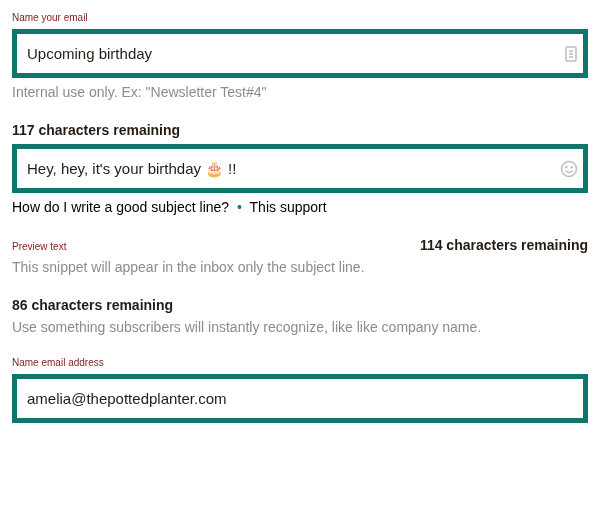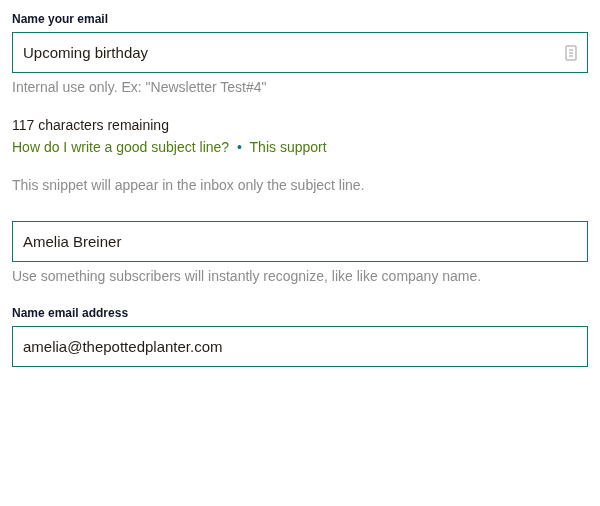--- a/index.html
+++ b/index.html
@@ -17,36 +17,36 @@
     .field-group {
       margin-bottom: 22px;
     }
     .label-row {
       display: flex;
       justify-content: space-between;
       align-items: baseline;
       margin-bottom: 6px;
     }
     .label {
-      font-weight: 700;
-      font-size: 12px;
-      color: #0f172a;
+      font-weight: 400;
+      font-size: 10px;
+      color: #7f1d1d;
     }
     .char-remaining {
       font-size: 14px;
       color: #241c15;
-      font-weight: 400;
+      font-weight: 700;
     }
     .input-wrapper {
       position: relative;
       width: 100%;
     }
     .input-wrapper input {
       width: 100%;
-      border: 1px solid #0f766e;
+      border: 5px solid #0f766e;
       padding: 11px 40px 11px 10px;
       font-size: 15px;
       color: #241c15;
       outline: none;
       background: #fff;
       font-family: inherit;
     }
     .right-icon {
       position: absolute;
       right: 10px;
@@ -56,21 +56,21 @@
       display: flex;
       align-items: center;
       justify-content: center;
     }
     .helper {
       font-size: 14px;
       color: #8c8c8c;
       margin-top: 6px;
     }
     .link {
-      color: #4d7c0f;
+      color: #000000;
       cursor: pointer;
       font-size: 14px;
     }
     .link-row {
       margin-top: 6px;
       font-size: 14px;
     }
     .sep {
       color: #007c89;
       margin: 0 4px;
@@ -94,36 +94,49 @@
       </svg>
     </span>
   </div>
   <div class="helper">Internal use only. Ex: "Newsletter Test#4"</div>
 </div>
 
 <div class="field-group">
   <div class="label-row">
     <div class="char-remaining">117 characters remaining</div>
   </div>
+  <div class="input-wrapper">
+    <input type="text" value="Hey, hey, it's your birthday 🎂 !!" style="">
+    <span class="right-icon">
+      <svg width="18" height="18" viewBox="0 0 18 18" fill="none" stroke="#bdbdbd" stroke-width="1.4">
+        <circle cx="9" cy="9" r="7.5"></circle>
+        <circle cx="6.3" cy="7.2" r="0.6" fill="#bdbdbd"></circle>
+        <circle cx="11.7" cy="7.2" r="0.6" fill="#bdbdbd"></circle>
+        <path d="M5.7 11 Q9 13.8 12.3 11" stroke-linecap="round"></path>
+      </svg>
+    </span>
+  </div>
   <div class="link-row">
     <span class="link">How do I write a good subject line?</span>
     <span class="sep">•</span>
     <span class="link">This support</span>
   </div>
 </div>
 
 <div class="field-group">
+  <div class="label-row">
+    <div class="label">Preview text</div>
+    <div class="char-remaining">114 characters remaining</div>
+  </div>
   <div class="helper">This snippet will appear in the inbox only the subject line.</div>
 </div>
 
 <div class="field-group">
   <div class="label-row">
-  </div>
-  <div class="input-wrapper">
-    <input type="text" value="Amelia Breiner" style="">
+    <div class="char-remaining">86 characters remaining</div>
   </div>
   <div class="helper">Use something subscribers will instantly recognize, like like company name.</div>
 </div>
 
 <div class="field-group">
   <div class="label-row">
     <div class="label">Name email address</div>
   </div>
   <div class="input-wrapper">
     <input type="text" value="amelia@thepottedplanter.com" style="">

